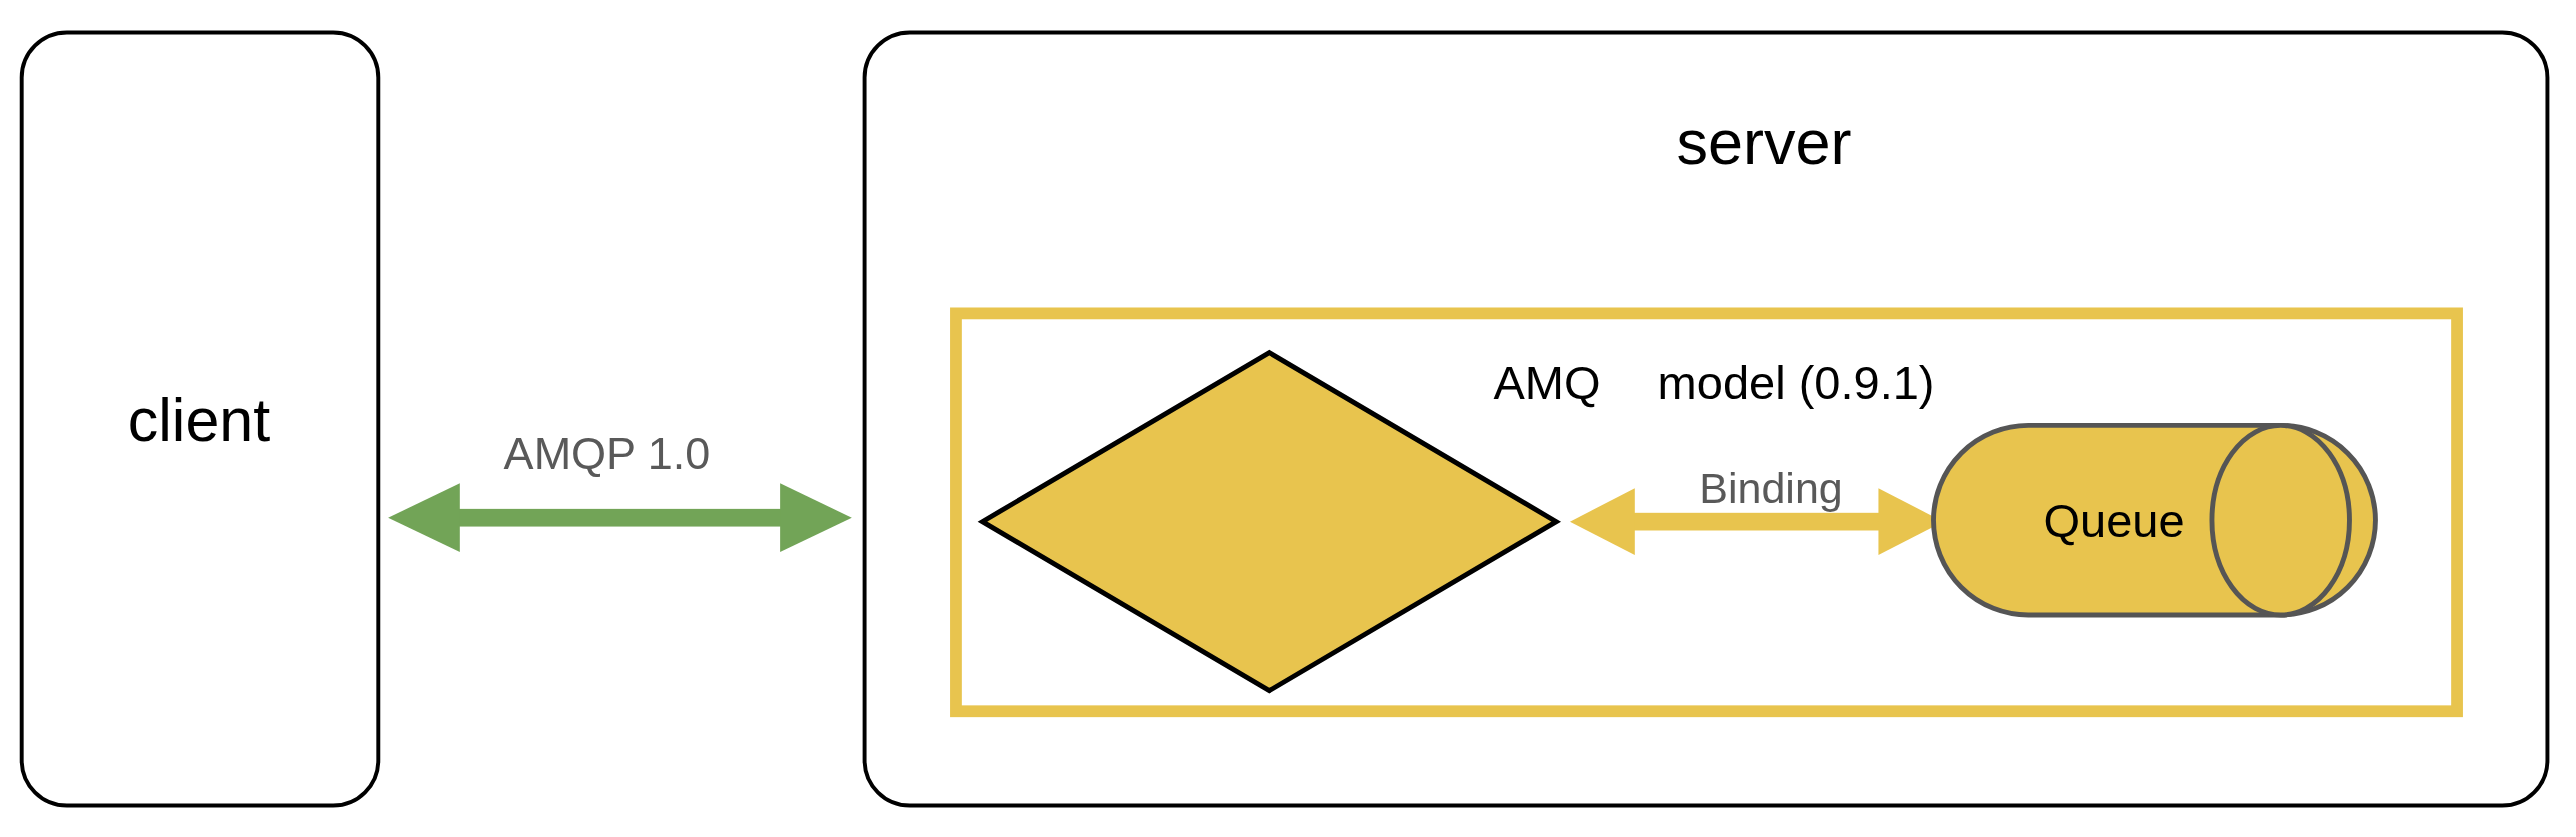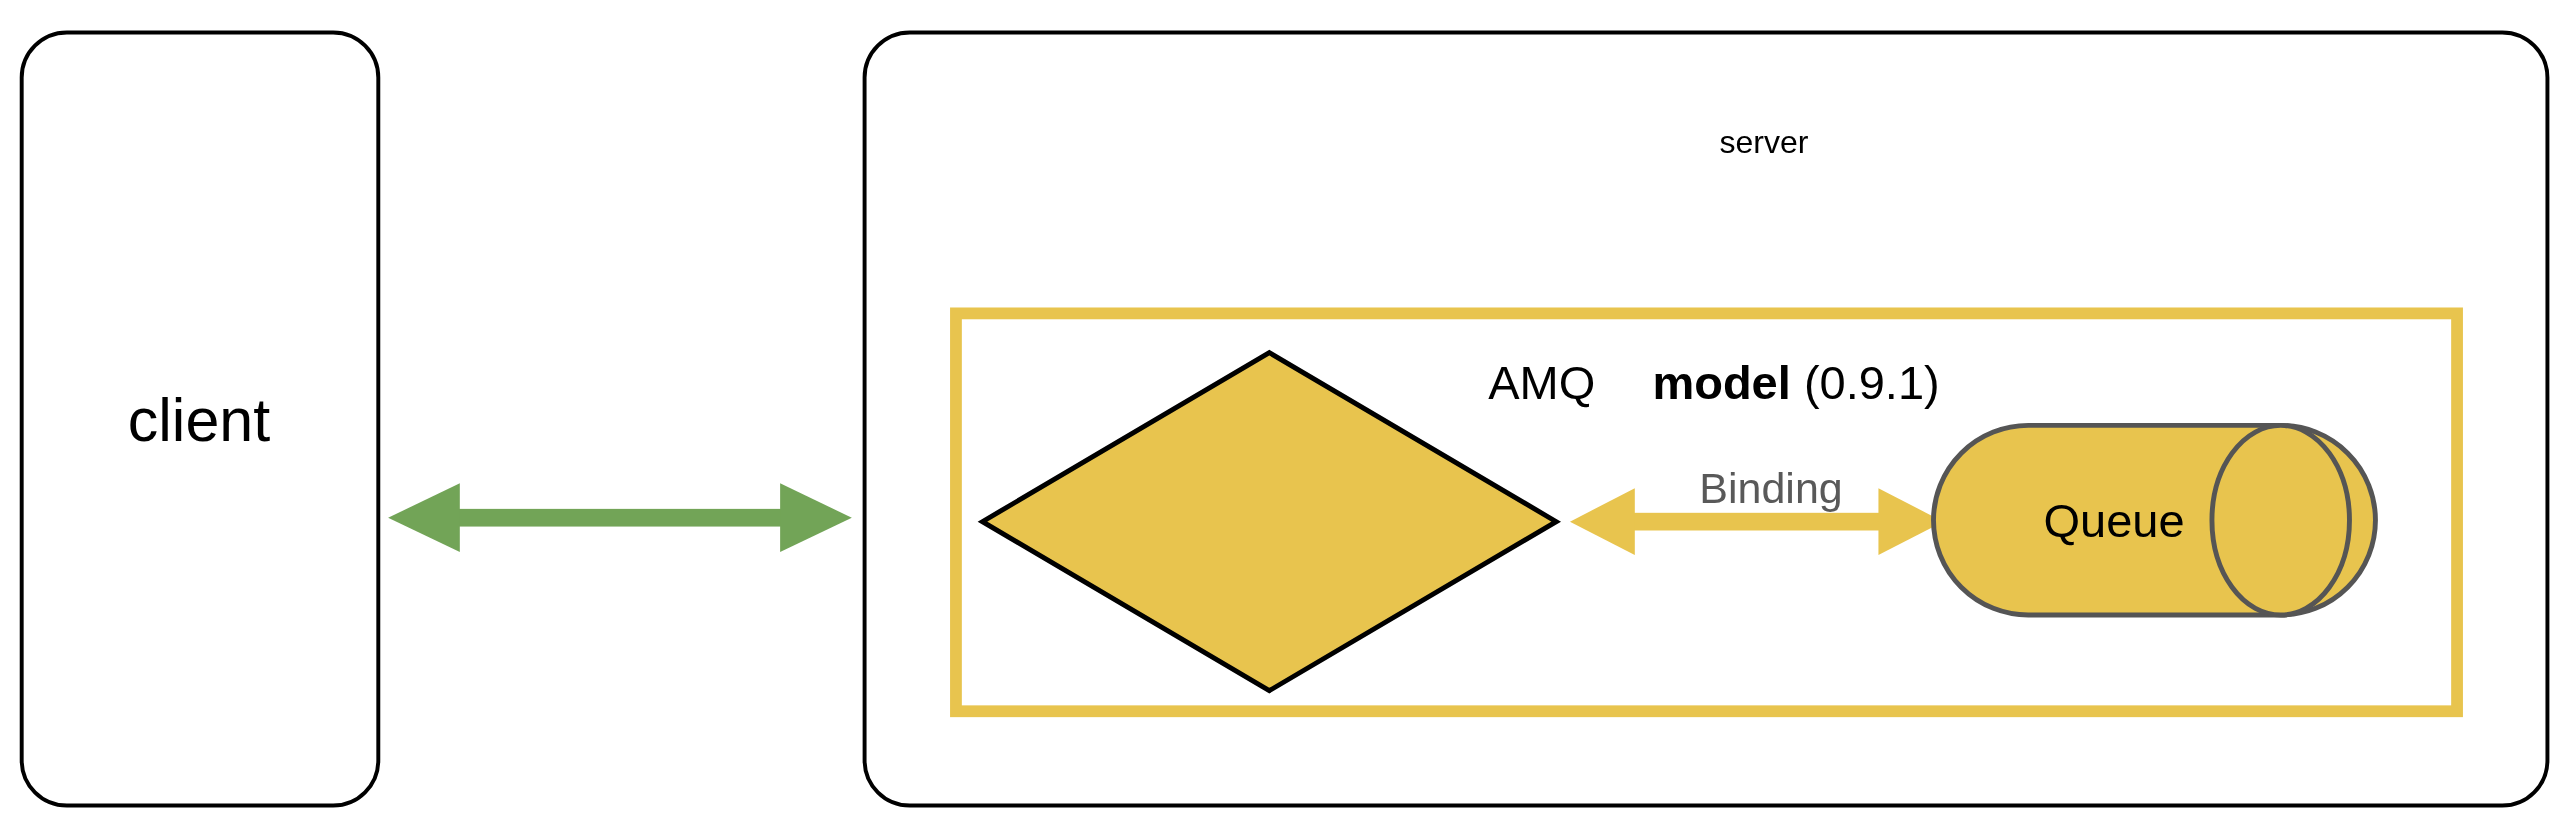--- a/index.html
+++ b/index.html
@@ -37,36 +37,36 @@
 
   .lbl-client {
     left: 199px;
     top: 420px;
     font-size: 61px;
     color: #000000;
   }
   .lbl-server {
     left: 1764px;
     top: 142px;
-    font-size: 32px;
+    font-size: 63px;
     color: #000000;
   }
   .lbl-amqp {
     left: 607px;
     top: 453px;
     font-size: 45px;
     color: #595959;
   }
   .lbl-amqmodel {
     left: 1714px;
     top: 382px;
     font-size: 47px;
     color: #000000;
   }
-  .lbl-amqmodel .strong { font-weight: bold; margin-left: 44px; }
+  .lbl-amqmodel .strong { font-weight: normal; margin-left: 44px; }
   .lbl-binding {
     left: 1757px;
     top: 488px;
     font-size: 43px;
     color: #595959;
     margin-left: 14px;
   }
   .lbl-exchange {
     left: 1269px;
     top: 522px;
@@ -114,20 +114,21 @@
                L 2064.5,626
                A 96.5,96.5 0 0 1 2064.5,433 Z" fill="#e8c44e" stroke="#555555" stroke-width="5"></path>
       <ellipse cx="2321.5" cy="529.5" rx="70" ry="96.5" fill="#e8c44e" stroke="#555555" stroke-width="5"></ellipse>
     </g>
   </svg>
 
   <div class="lbl lbl-client">client</div>
 
   <div class="lbl lbl-server">server</div>
 
+  <div class="lbl lbl-amqp">AMQP 1.0</div>
 
   <div class="lbl lbl-amqmodel"><span>AMQ </span><span class="strong">model</span><span> (0.9.1)</span></div>
 
   <div class="lbl lbl-binding">Binding</div>
 
 
   <div class="lbl lbl-queue">Queue</div>
 
 </div>
 

